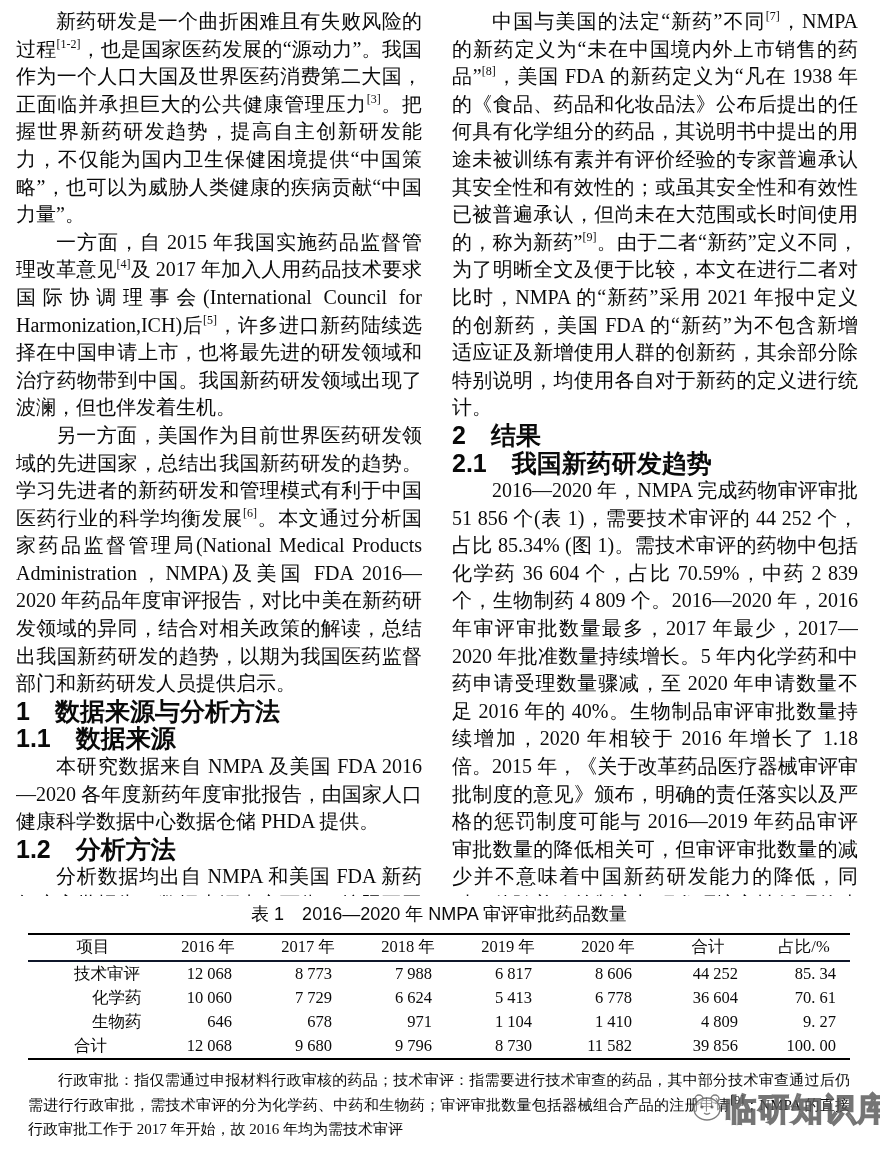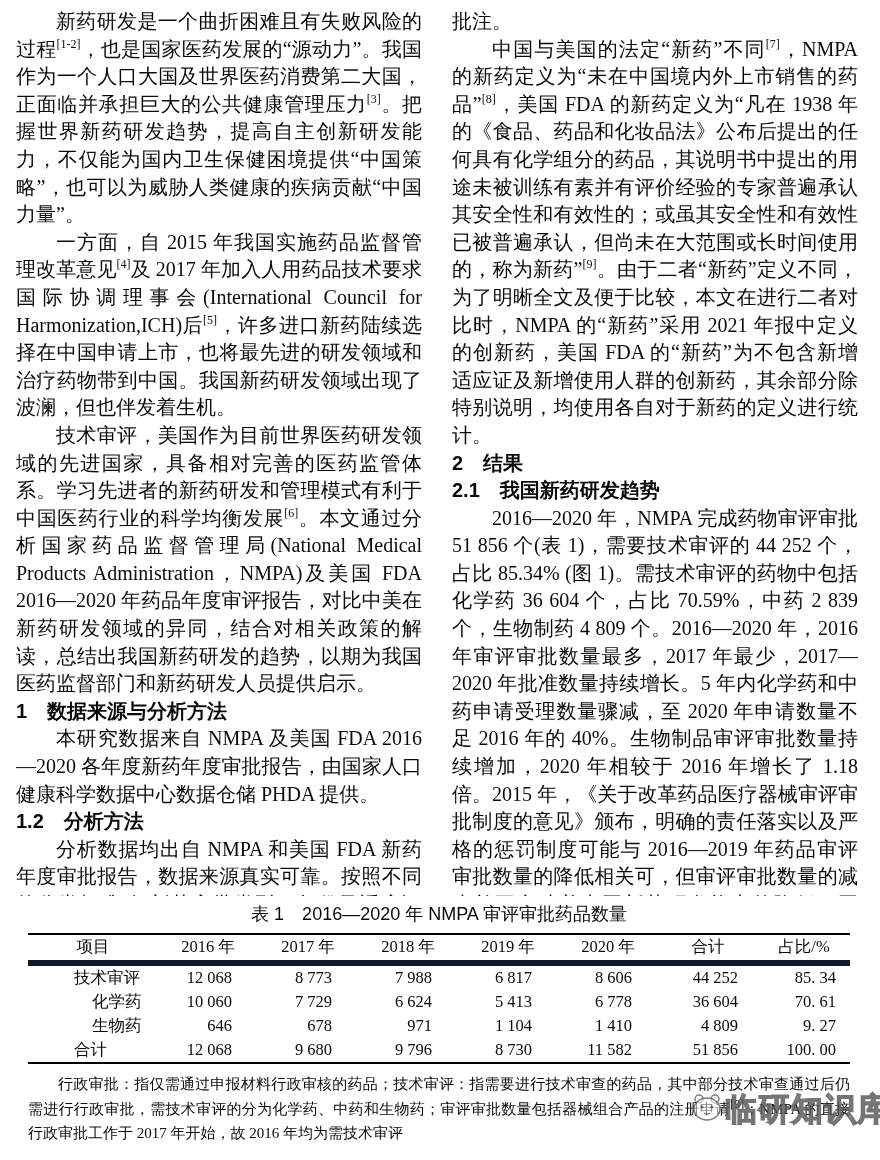--- a/index.html
+++ b/index.html
@@ -17,21 +17,21 @@
   }
   .col{
     width:406px;height:888px;overflow:hidden;
     font-size:20px;line-height:27.6px;
     text-align:justify;
   }
   .col p{margin:0;text-indent:2em;}
   .col p.noindent{text-indent:0;}
   .col .h1,.col .h2{
     font-family:"Liberation Sans","DejaVu Sans",sans-serif;
-    font-weight:bold;font-size:20px;line-height:27.6px;
+    font-weight:bold;font-size:25px;line-height:27.6px;
     text-indent:0;text-align:left;
   }
   sup{
     font-size:12px;line-height:0;vertical-align:super;letter-spacing:0;
   }
   
   .table-section{padding:0 30px 0 28px;margin-top:6px;}
   .table-title{
     text-align:center;font-weight:normal;font-size:18px;line-height:24px;
     font-family:"Liberation Sans","DejaVu Sans",sans-serif;
@@ -42,21 +42,21 @@
     font-size:16.5px;
     border-top:2.4px solid #000;border-bottom:2.4px solid #000;
   }
   table.data col.c-label{width:130px;}
   table.data col.c-year{width:100px;}
   table.data col.c-total{width:100px;}
   table.data col.c-pct{width:92px;}
   table.data th{
     font-weight:normal;text-align:center;
     padding:2px 0 3px 0;line-height:20px;
-    border-bottom:6px solid #0f172a;
+    border-bottom:2px solid #0f172a;
   }
   table.data td{padding:0;line-height:24px;height:24px;}
   table.data td.label{text-align:left;padding-left:46px;}
   table.data td.label.indent{padding-left:64px;margin-top:46px;}
   table.data td.num{text-align:right;padding-right:26px;}
   table.data td.num.total{padding-right:20px;}
   table.data td.num.pct{padding-right:14px;}
   .footnote{
     font-size:15px;line-height:24.5px;
     text-align:justify;text-indent:2em;
@@ -77,28 +77,28 @@
     white-space:nowrap;
   }
 </style>
 </head>
 <body>
 
 <div class="columns">
   <div class="col">
       <p><span>新药研发是一个曲折困难且有失败风险的过程</span><sup>[1-2]</sup><span>，也是国家医药发展的“源动力”。我国作为一个人口大国及世界医药消费第二大国，正面临并承担巨大的公共健康管理压力</span><sup>[3]</sup><span>。把握世界新药研发趋势，提高自主创新研发能力，不仅能为国内卫生保健困境提供“中国策略”，也可以为威胁人类健康的疾病贡献“中国力量”。</span></p>
       <p><span>一方面，自 2015 年我国实施药品监督管理改革意见</span><sup>[4]</sup><span>及 2017 年加入人用药品技术要求国际协调理事会(International Council for Harmonization,ICH)后</span><sup>[5]</sup><span>，许多进口新药陆续选择在中国申请上市，也将最先进的研发领域和治疗药物带到中国。我国新药研发领域出现了波澜，但也伴发着生机。</span></p>
-      <p><span>技术审评，美国作为目前世界医药研发领域的先进国家，具备相对完善的医药监管体系。学习先进者的新药研发和管理模式有利于中国医药行业的科学均衡发展</span><sup>[6]</sup><span>。本文通过分析国家药品监督管理局(National Medical Products Administration，NMPA)及美国 FDA 2016—2020 年药品年度审评报告，对比中美在新药研发领域的异同，结合对相关政策的解读，总结出我国新药研发的趋势，以期为我国医药监督部门和新药研发人员提供启示。</span></p>
+      <p><span>另一方面，美国作为目前世界医药研发领域的先进国家，总结出我国新药研发的趋势。学习先进者的新药研发和管理模式有利于中国医药行业的科学均衡发展</span><sup>[6]</sup><span>。本文通过分析国家药品监督管理局(National Medical Products Administration，NMPA)及美国 FDA 2016—2020 年药品年度审评报告，对比中美在新药研发领域的异同，结合对相关政策的解读，总结出我国新药研发的趋势，以期为我国医药监督部门和新药研发人员提供启示。</span></p>
       <div class="h1">1　数据来源与分析方法</div>
+      <div class="h2">1.1　数据来源</div>
       <p><span>本研究数据来自 NMPA 及美国 FDA 2016—2020 各年度新药年度审批报告，由国家人口健康科学数据中心数据仓储 PHDA 提供。</span></p>
       <div class="h2">1.2　分析方法</div>
       <p><span>分析数据均出自 NMPA 和美国 FDA 新药年度审批报告，数据来源真实可靠。按照不同的分类标准(如新药审批类型、年份及适应证等)进行总结整理，其中未在报告中披露的数据均已在图表中做出</span></p>
     </div>
   <div class="col">
-      <p class="noindent"><span>批注。</span></p>
       <p><span>中国与美国的法定“新药”不同</span><sup>[7]</sup><span>，NMPA 的新药定义为“未在中国境内外上市销售的药品”</span><sup>[8]</sup><span>，美国 FDA 的新药定义为“凡在 1938 年的《食品、药品和化妆品法》公布后提出的任何具有化学组分的药品，其说明书中提出的用途未被训练有素并有评价经验的专家普遍承认其安全性和有效性的；或虽其安全性和有效性已被普遍承认，但尚未在大范围或长时间使用的，称为新药”</span><sup>[9]</sup><span>。由于二者“新药”定义不同，为了明晰全文及便于比较，本文在进行二者对比时，NMPA 的“新药”采用 2021 年报中定义的创新药，美国 FDA 的“新药”为不包含新增适应证及新增使用人群的创新药，其余部分除特别说明，均使用各自对于新药的定义进行统计。</span></p>
       <div class="h1">2　结果</div>
       <div class="h2">2.1　我国新药研发趋势</div>
       <p><span>2016—2020 年，NMPA 完成药物审评审批 51 856 个(表 1)，需要技术审评的 44 252 个，占比 85.34% (图 1)。需技术审评的药物中包括化学药 36 604 个，占比 70.59%，中药 2 839 个，生物制药 4 809 个。2016—2020 年，2016 年审评审批数量最多，2017 年最少，2017—2020 年批准数量持续增长。5 年内化学药和中药申请受理数量骤减，至 2020 年申请数量不足 2016 年的 40%。生物制品审评审批数量持续增加，2020 年相较于 2016 年增长了 1.18 倍。2015 年，《关于改革药品医疗器械审评审批制度的意见》颁布，明确的责任落实以及严格的惩罚制度可能与 2016—2019 年药品审评审批数量的降低相关可，但审评审批数量的减少并不意味着中国新药研发能力的降低，同时，伴随着政策制度与研发环境良性循环的建立，于 2020 年审批数量又有一定程度的回升。</span></p>
     </div>
 </div>
 
 <div class="table-section">
   <div class="table-title">表 1　2016—2020 年 NMPA 审评审批药品数量</div>
   <table class="data">
@@ -155,21 +155,21 @@
           <td class="num total">4 809</td>
           <td class="num pct">9. 27</td>
         </tr>
         <tr>
           <td class="label">合计</td>
           <td class="num">12 068</td>
           <td class="num">9 680</td>
           <td class="num">9 796</td>
           <td class="num">8 730</td>
           <td class="num">11 582</td>
-          <td class="num total">51 856</td>
+          <td class="num total">39 856</td>
           <td class="num pct">100. 00</td>
         </tr>
       </tbody>
   </table>
   <p class="footnote"><span>行政审批：指仅需通过申报材料行政审核的药品；技术审评：指需要进行技术审查的药品，其中部分技术审查通过后仍需进行行政审批，需技术审评的分为化学药、中药和生物药；审评审批数量包括器械组合产品的注册申请</span><sup>[9]</sup><span>；NMPA 的直接行政审批工作于 2017 年开始，故 2016 年均为需技术审评</span></p>
 </div>
 
 <div class="watermark">
   <span>
     <svg width="34" height="36" viewBox="0 0 34 36">

